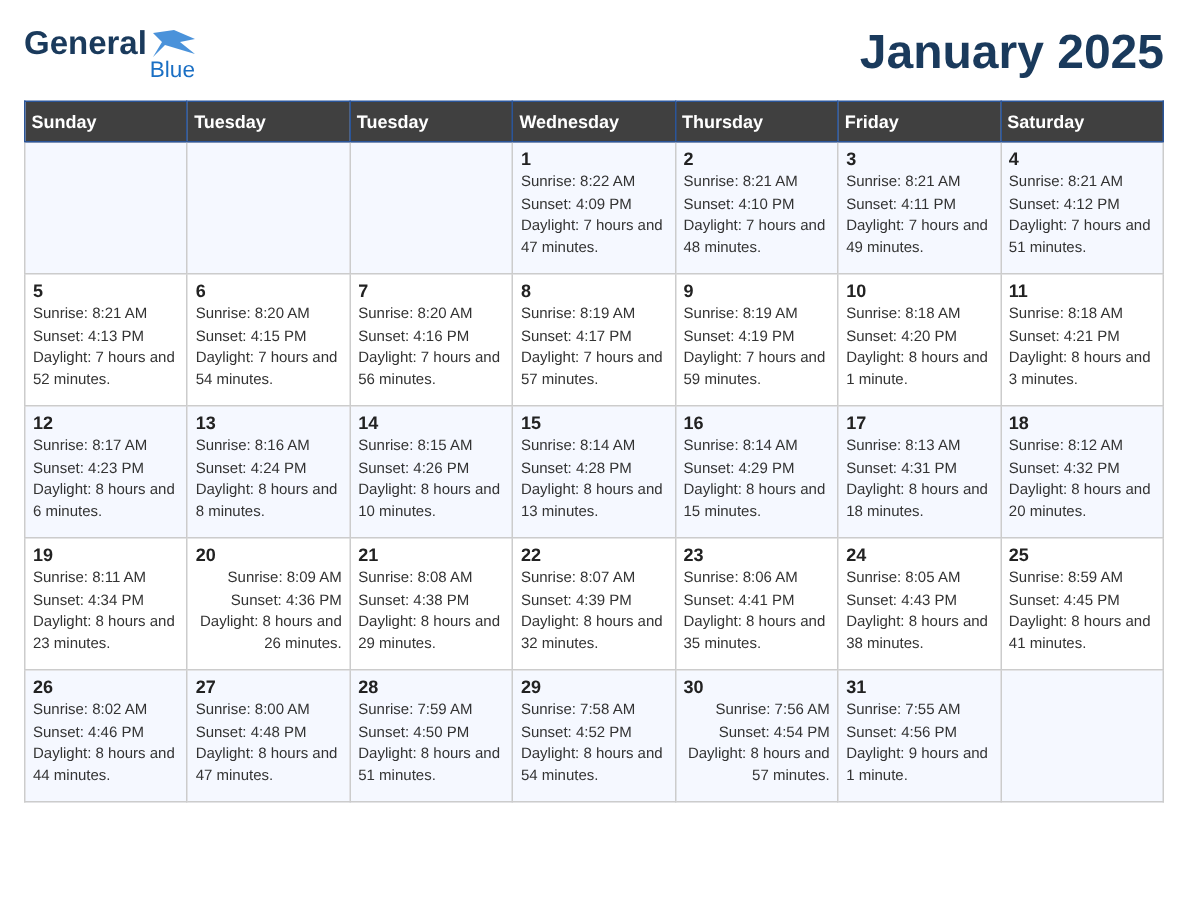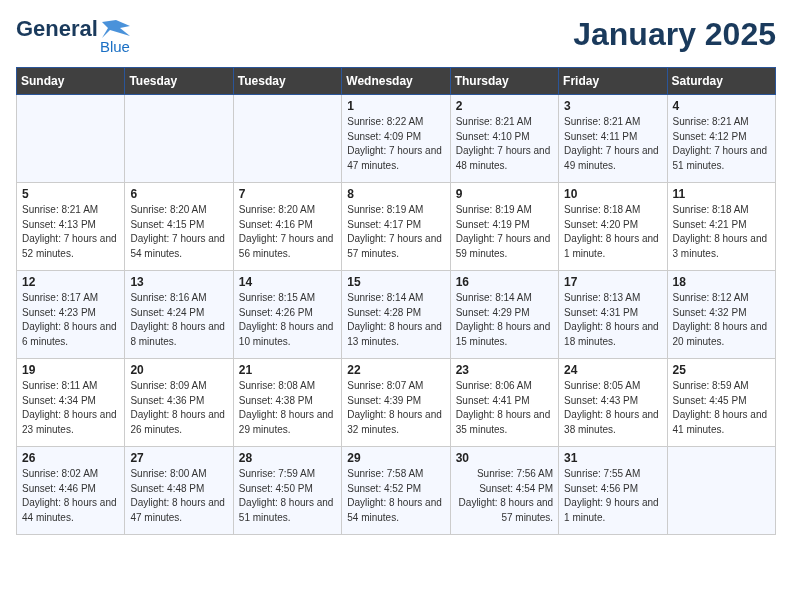--- a/index.html
+++ b/index.html
@@ -228,21 +228,21 @@
       </tr>
       <tr>
         <td>
           <div class="day-number">19</div>
           <div class="day-info" style="white-space: pre-line;">Sunrise: 8:11 AM
 Sunset: 4:34 PM
 Daylight: 8 hours and 23 minutes.</div>
         </td>
         <td>
           <div class="day-number">20</div>
-          <div class="day-info" style="white-space: pre-line;">Sunrise: 8:09 AM
+          <div class="day-info" style="white-space: pre-line; text-align: right;">Sunrise: 8:09 AM
 Sunset: 4:36 PM
 Daylight: 8 hours and 26 minutes.</div>
         </td>
         <td>
           <div class="day-number">21</div>
           <div class="day-info" style="white-space: pre-line;">Sunrise: 8:08 AM
 Sunset: 4:38 PM
 Daylight: 8 hours and 29 minutes.</div>
         </td>
         <td>

